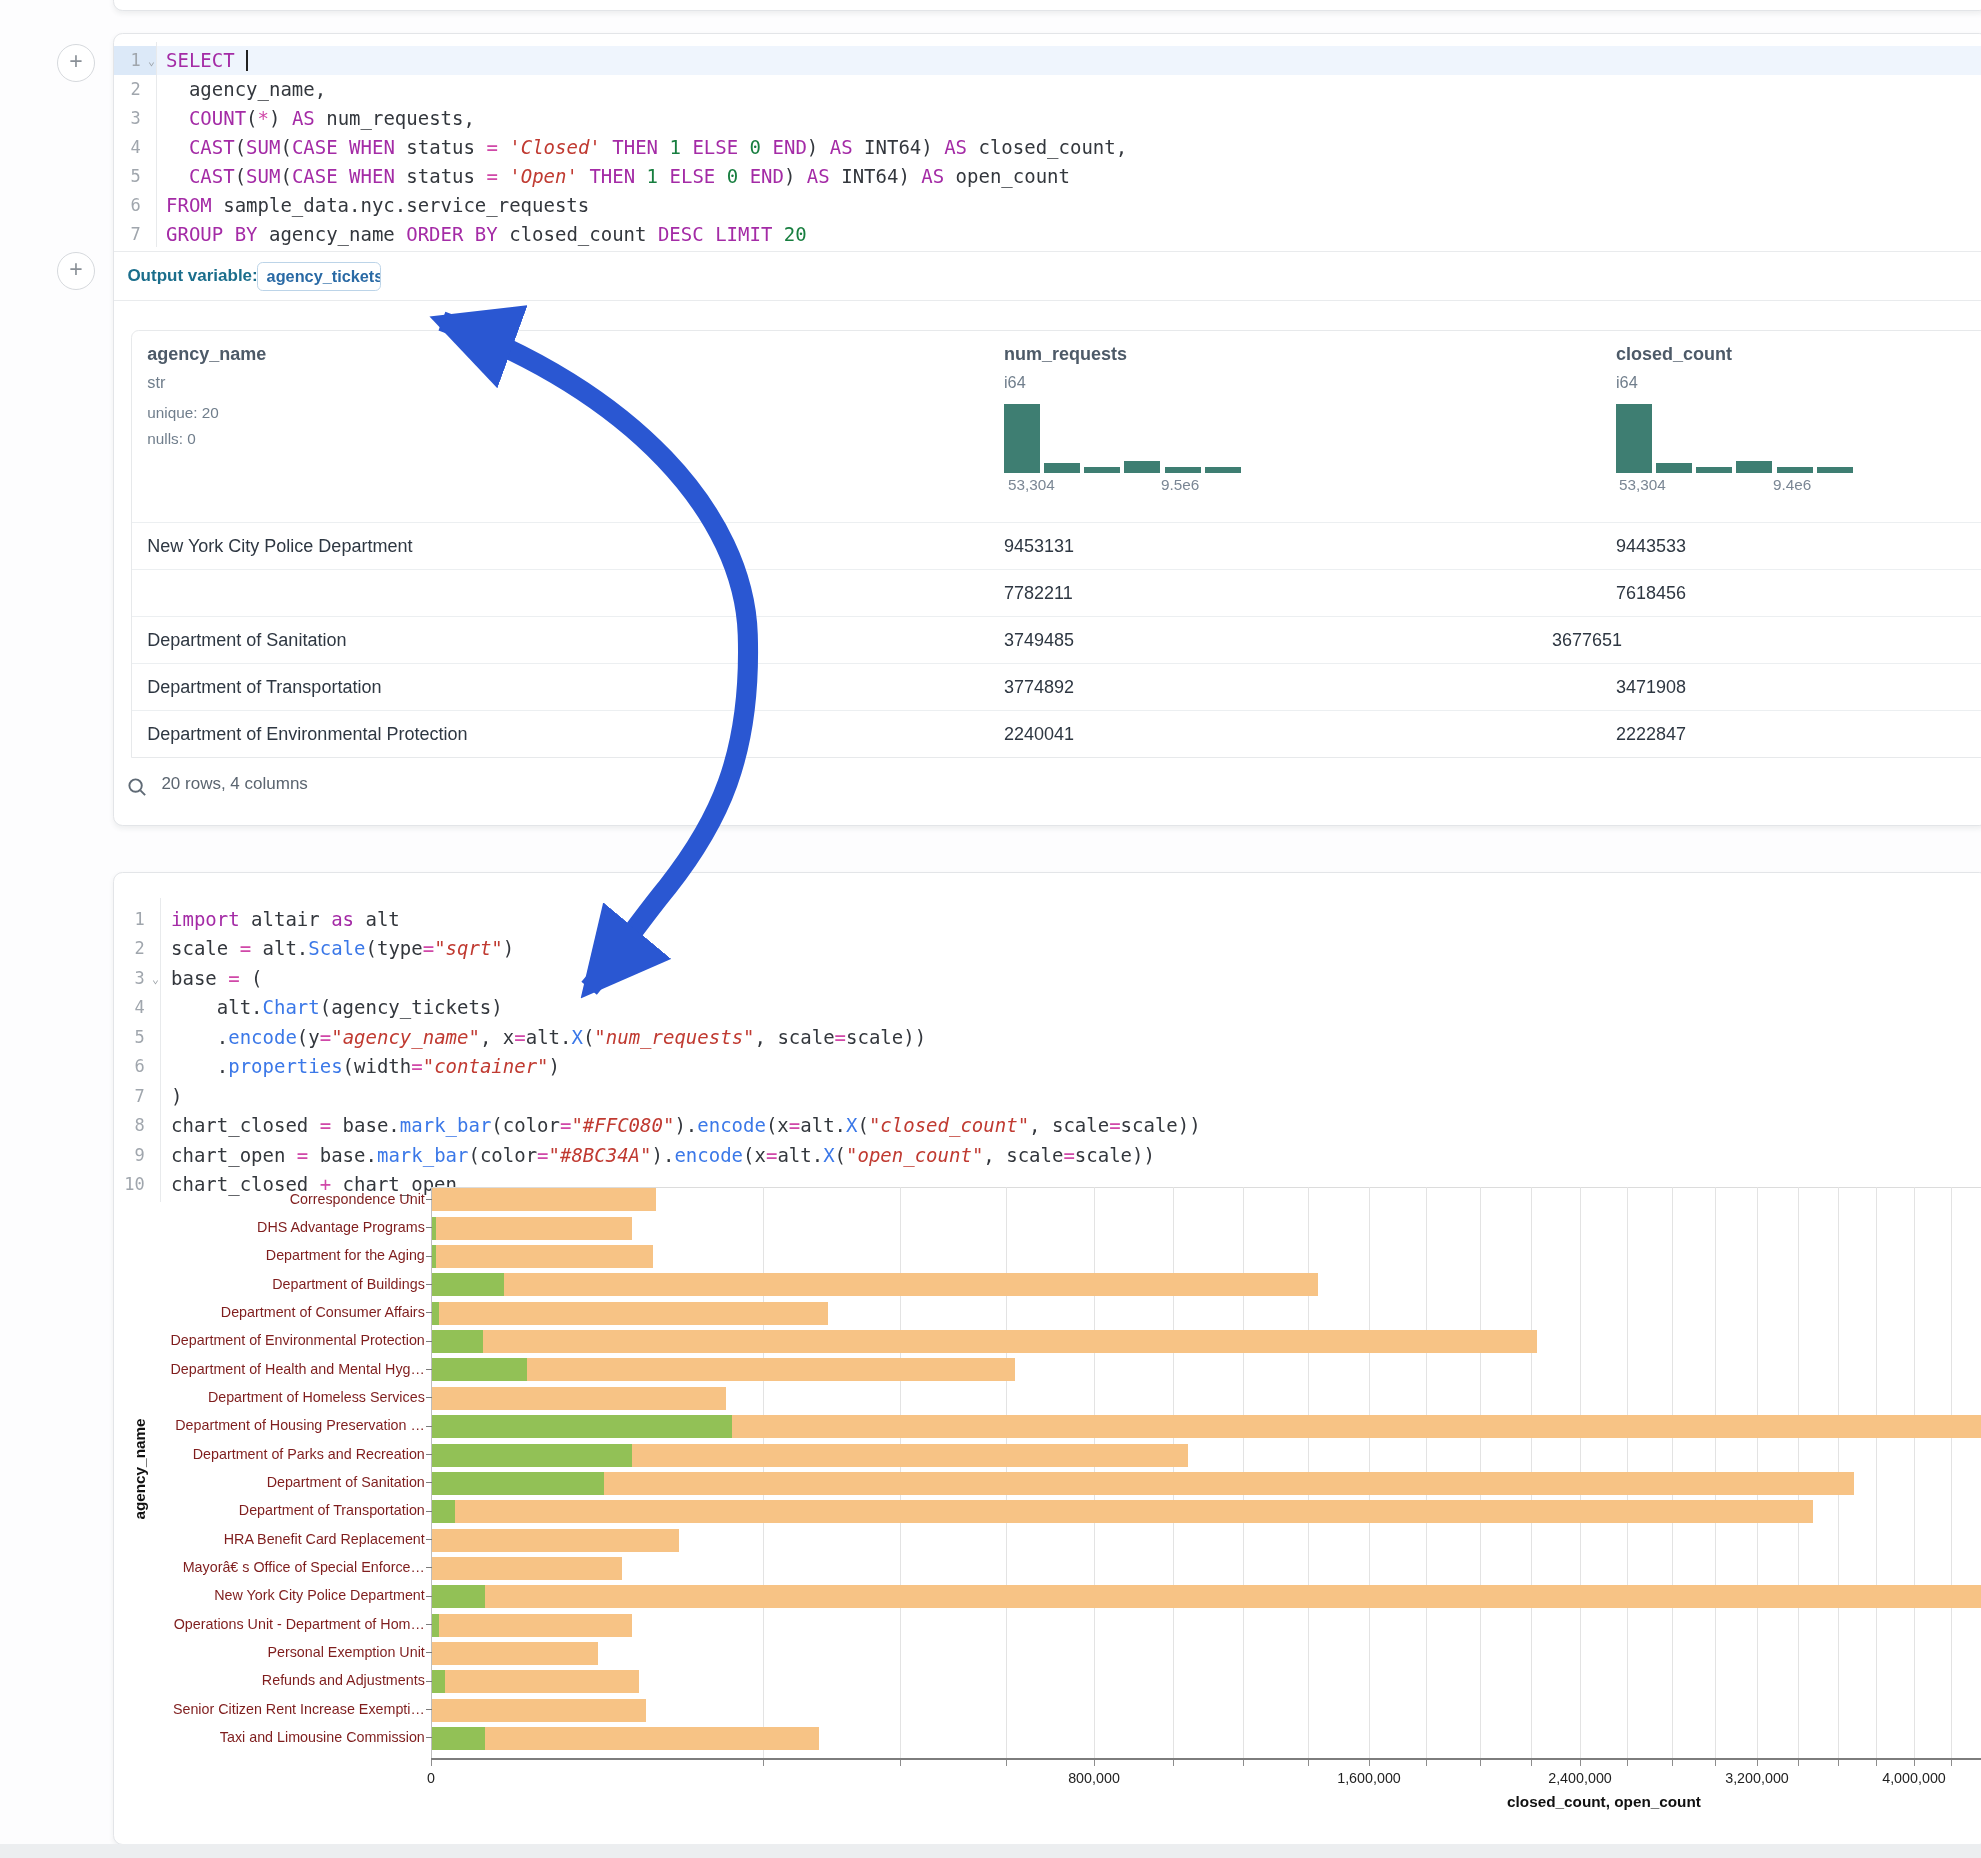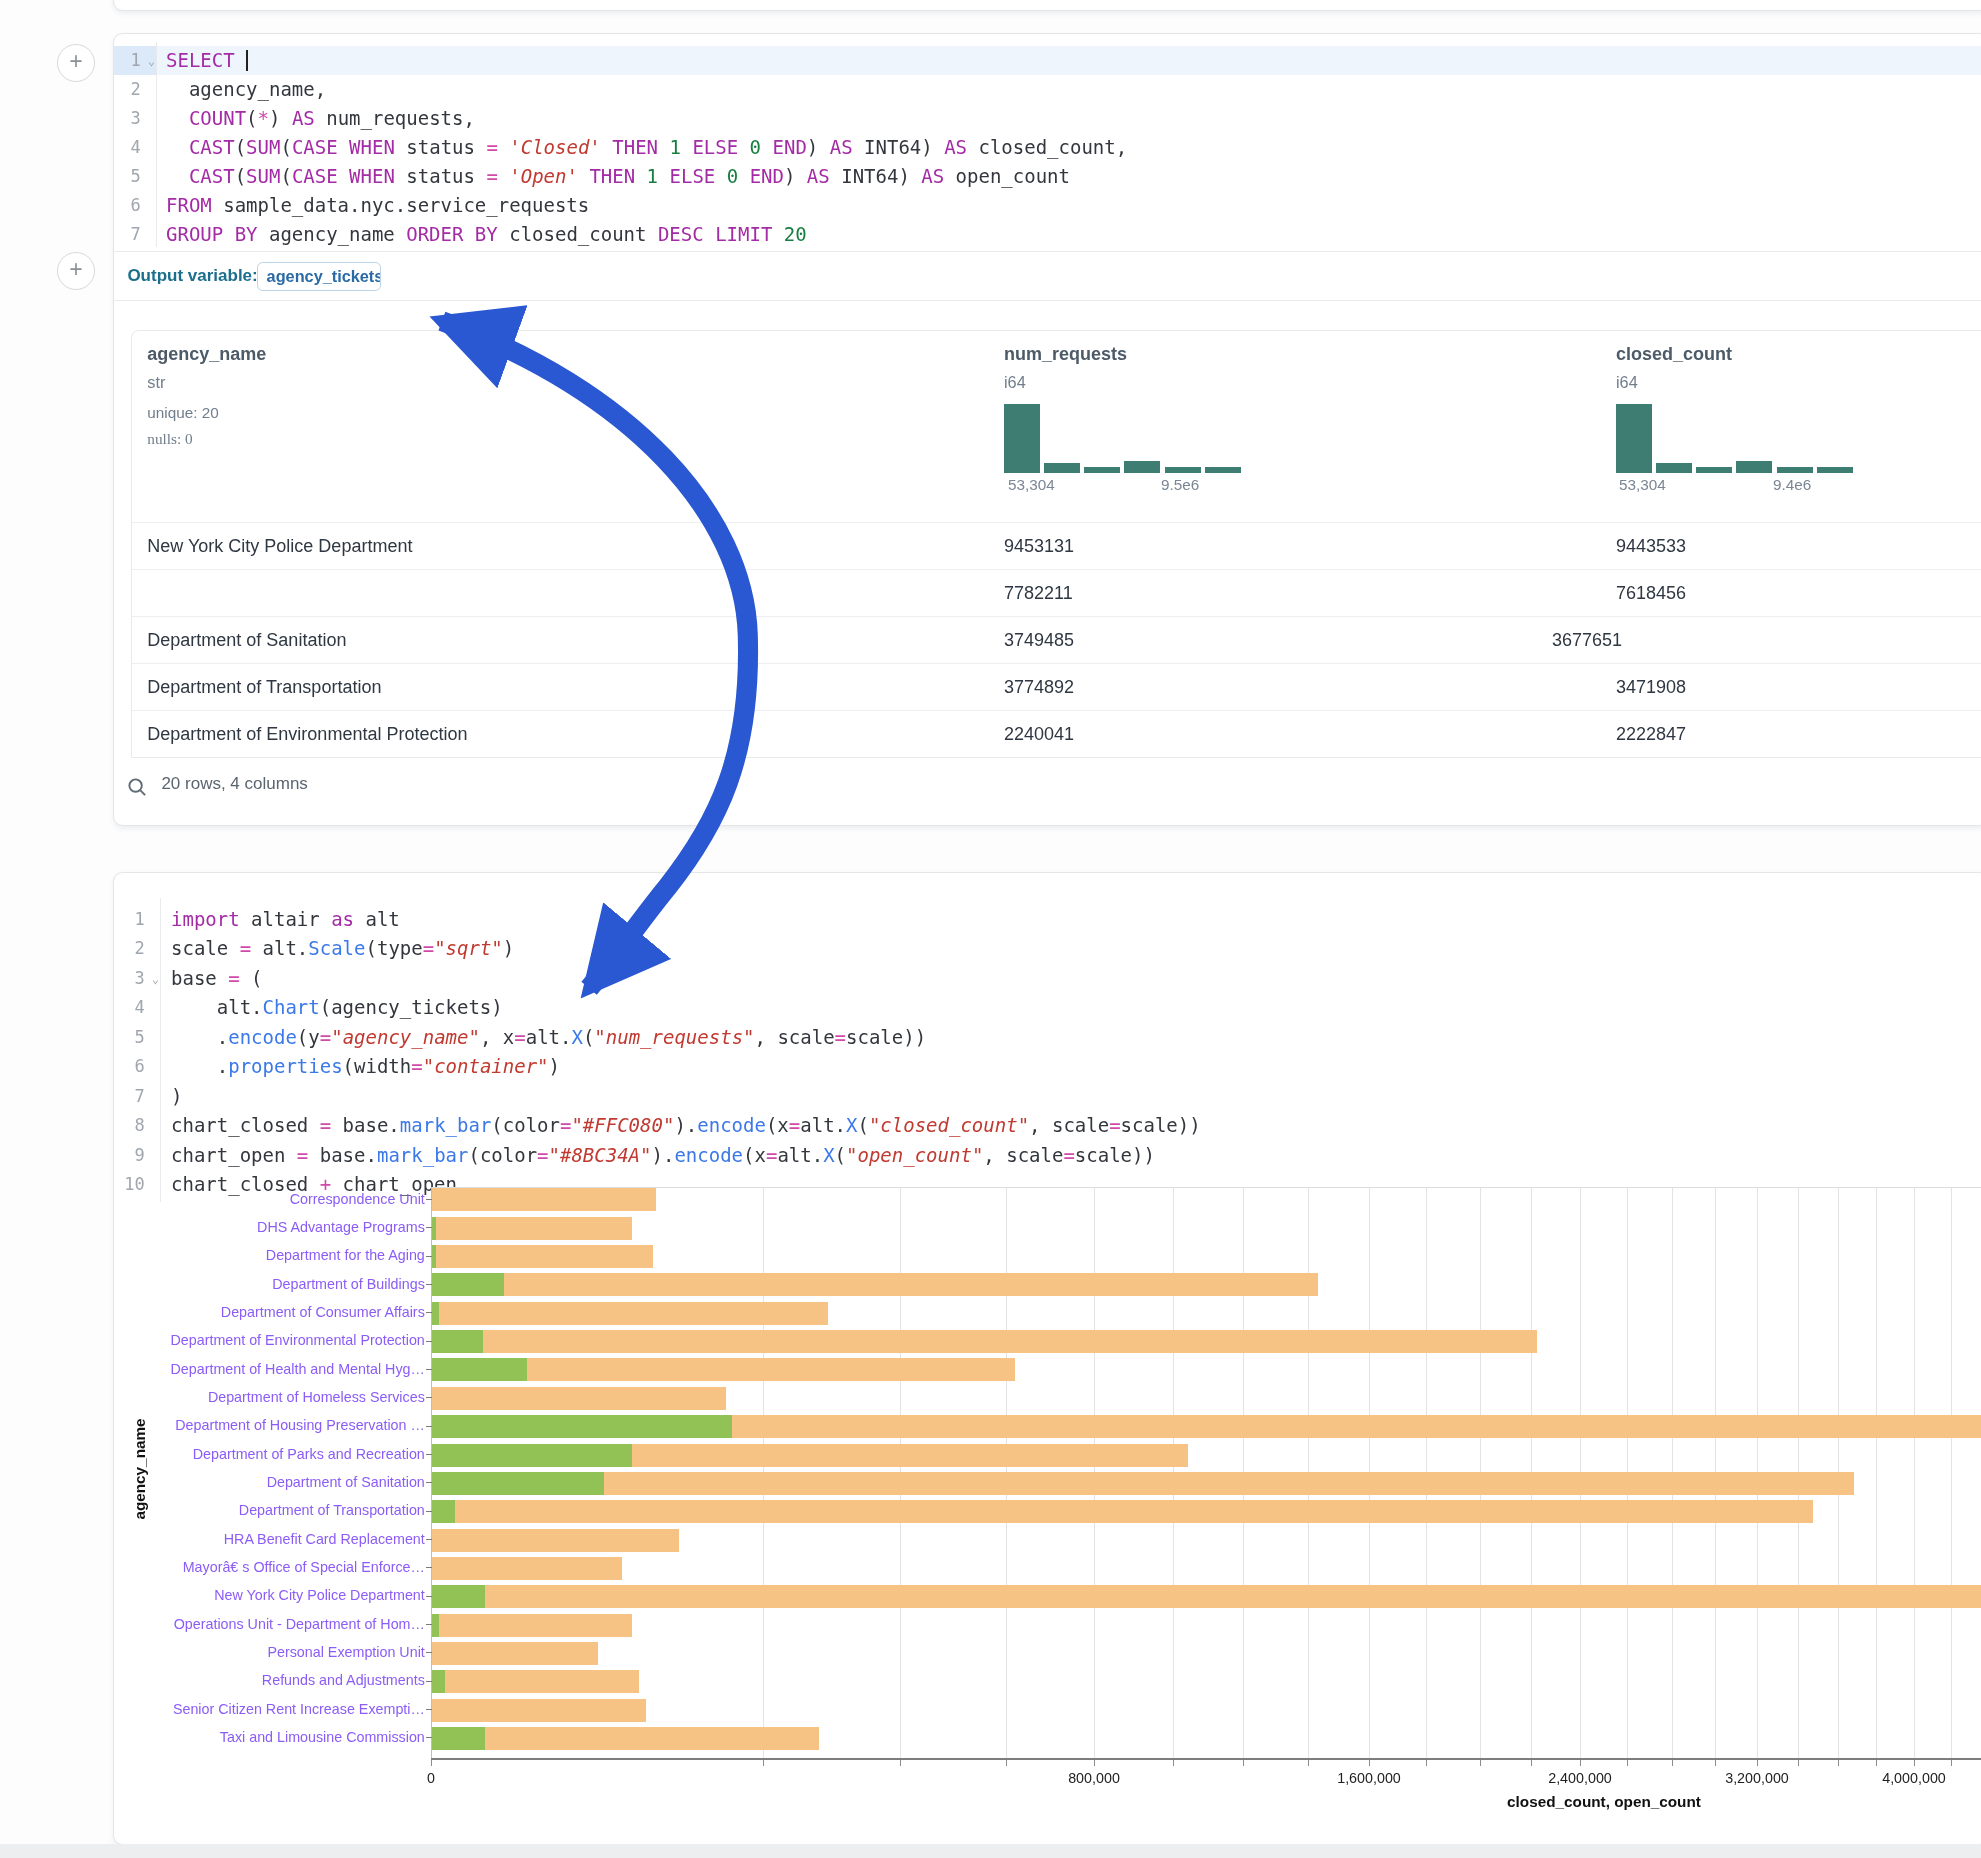--- a/index.html
+++ b/index.html
@@ -47,21 +47,21 @@
   .th-stat{position:absolute;font-size:15.3px;color:#707e8c;}
   .hist{position:absolute;top:73px;width:249px;height:69px;}
   .hist .hbar{position:absolute;bottom:0;width:36px;background:#3e7e72;}
   .hist-lab{position:absolute;top:145px;font-size:15.3px;color:#7a8694;}
   .trow{position:absolute;left:0;width:1857px;height:47px;border-top:1px solid #eceff1;}
   .tcell{position:absolute;top:0;height:47px;line-height:47px;font-size:18px;color:#2e3742;white-space:nowrap;}
   #table-footer{position:absolute;left:13.4px;top:731px;height:38px;line-height:38px;}
   #footer-text{position:absolute;left:34px;top:0;font-size:17px;color:#5b6570;white-space:nowrap;}
 
   
-  .ylab{position:absolute;width:306px;text-align:right;font-size:14.3px;color:#8b5cf6;
+  .ylab{position:absolute;width:306px;text-align:right;font-size:14.3px;color:#7f1d1d;
         height:25px;line-height:25px;white-space:nowrap;}
   .ytick{position:absolute;width:5.7px;height:1px;background:#7b7b7b;}
   .gridline{position:absolute;width:1px;background:#e3e3e3;}
   .bar{position:absolute;height:23px;}
   #x-axis-line{position:absolute;height:1.9px;background:#7d7d7d;}
   .xtick{position:absolute;width:1px;height:5.7px;background:#8d8d8d;}
   .xlab{position:absolute;top:897px;font-size:14.3px;color:#1f1f1f;transform:translateX(-50%);white-space:nowrap;}
   #x-title{position:absolute;top:920px;font-size:15.3px;font-weight:bold;color:#111;transform:translateX(-50%);}
   #y-title{position:absolute;left:-99px;top:587px;width:249px;text-align:center;font-size:15.3px;
            font-weight:bold;color:#111;transform:rotate(-90deg);}
@@ -115,21 +115,21 @@
 
     <div id="output-row">
       <div id="output-label">Output variable:</div>
       <div id="output-pill">agency_tickets</div>
     </div>
 
     <div id="table-box">
         <div class="th-name" style="left: 15.3px;">agency_name</div>
         <div class="th-type" style="left: 15.3px;">str</div>
         <div class="th-stat" style="left: 15.3px; top: 73px;">unique: 20</div>
-        <div class="th-stat" style="left: 15.3px; top: 99px; font-family: Liberation Serif, serif;">nulls: 0</div>
+        <div class="th-stat" style="left: 15.3px; top: 99px;">nulls: 0</div>
         <div class="th-name" style="left: 872px;">num_requests</div>
         <div class="th-type" style="left: 872px;">i64</div>
         <div class="hist" style="left: 872px;">
           <div class="hbar" style="left: 0px; height: 69px; background: rgb(62, 126, 114);"></div>
           <div class="hbar" style="left: 40px; height: 10.3px; background: rgb(62, 126, 114);"></div>
           <div class="hbar" style="left: 80px; height: 6.2px; background: rgb(62, 126, 114);"></div>
           <div class="hbar" style="left: 120px; height: 11.7px; background: rgb(62, 126, 114);"></div>
           <div class="hbar" style="left: 161px; height: 6.2px; background: rgb(62, 126, 114);"></div>
           <div class="hbar" style="left: 201px; height: 6.2px; background: rgb(62, 126, 114);"></div>
         </div>

